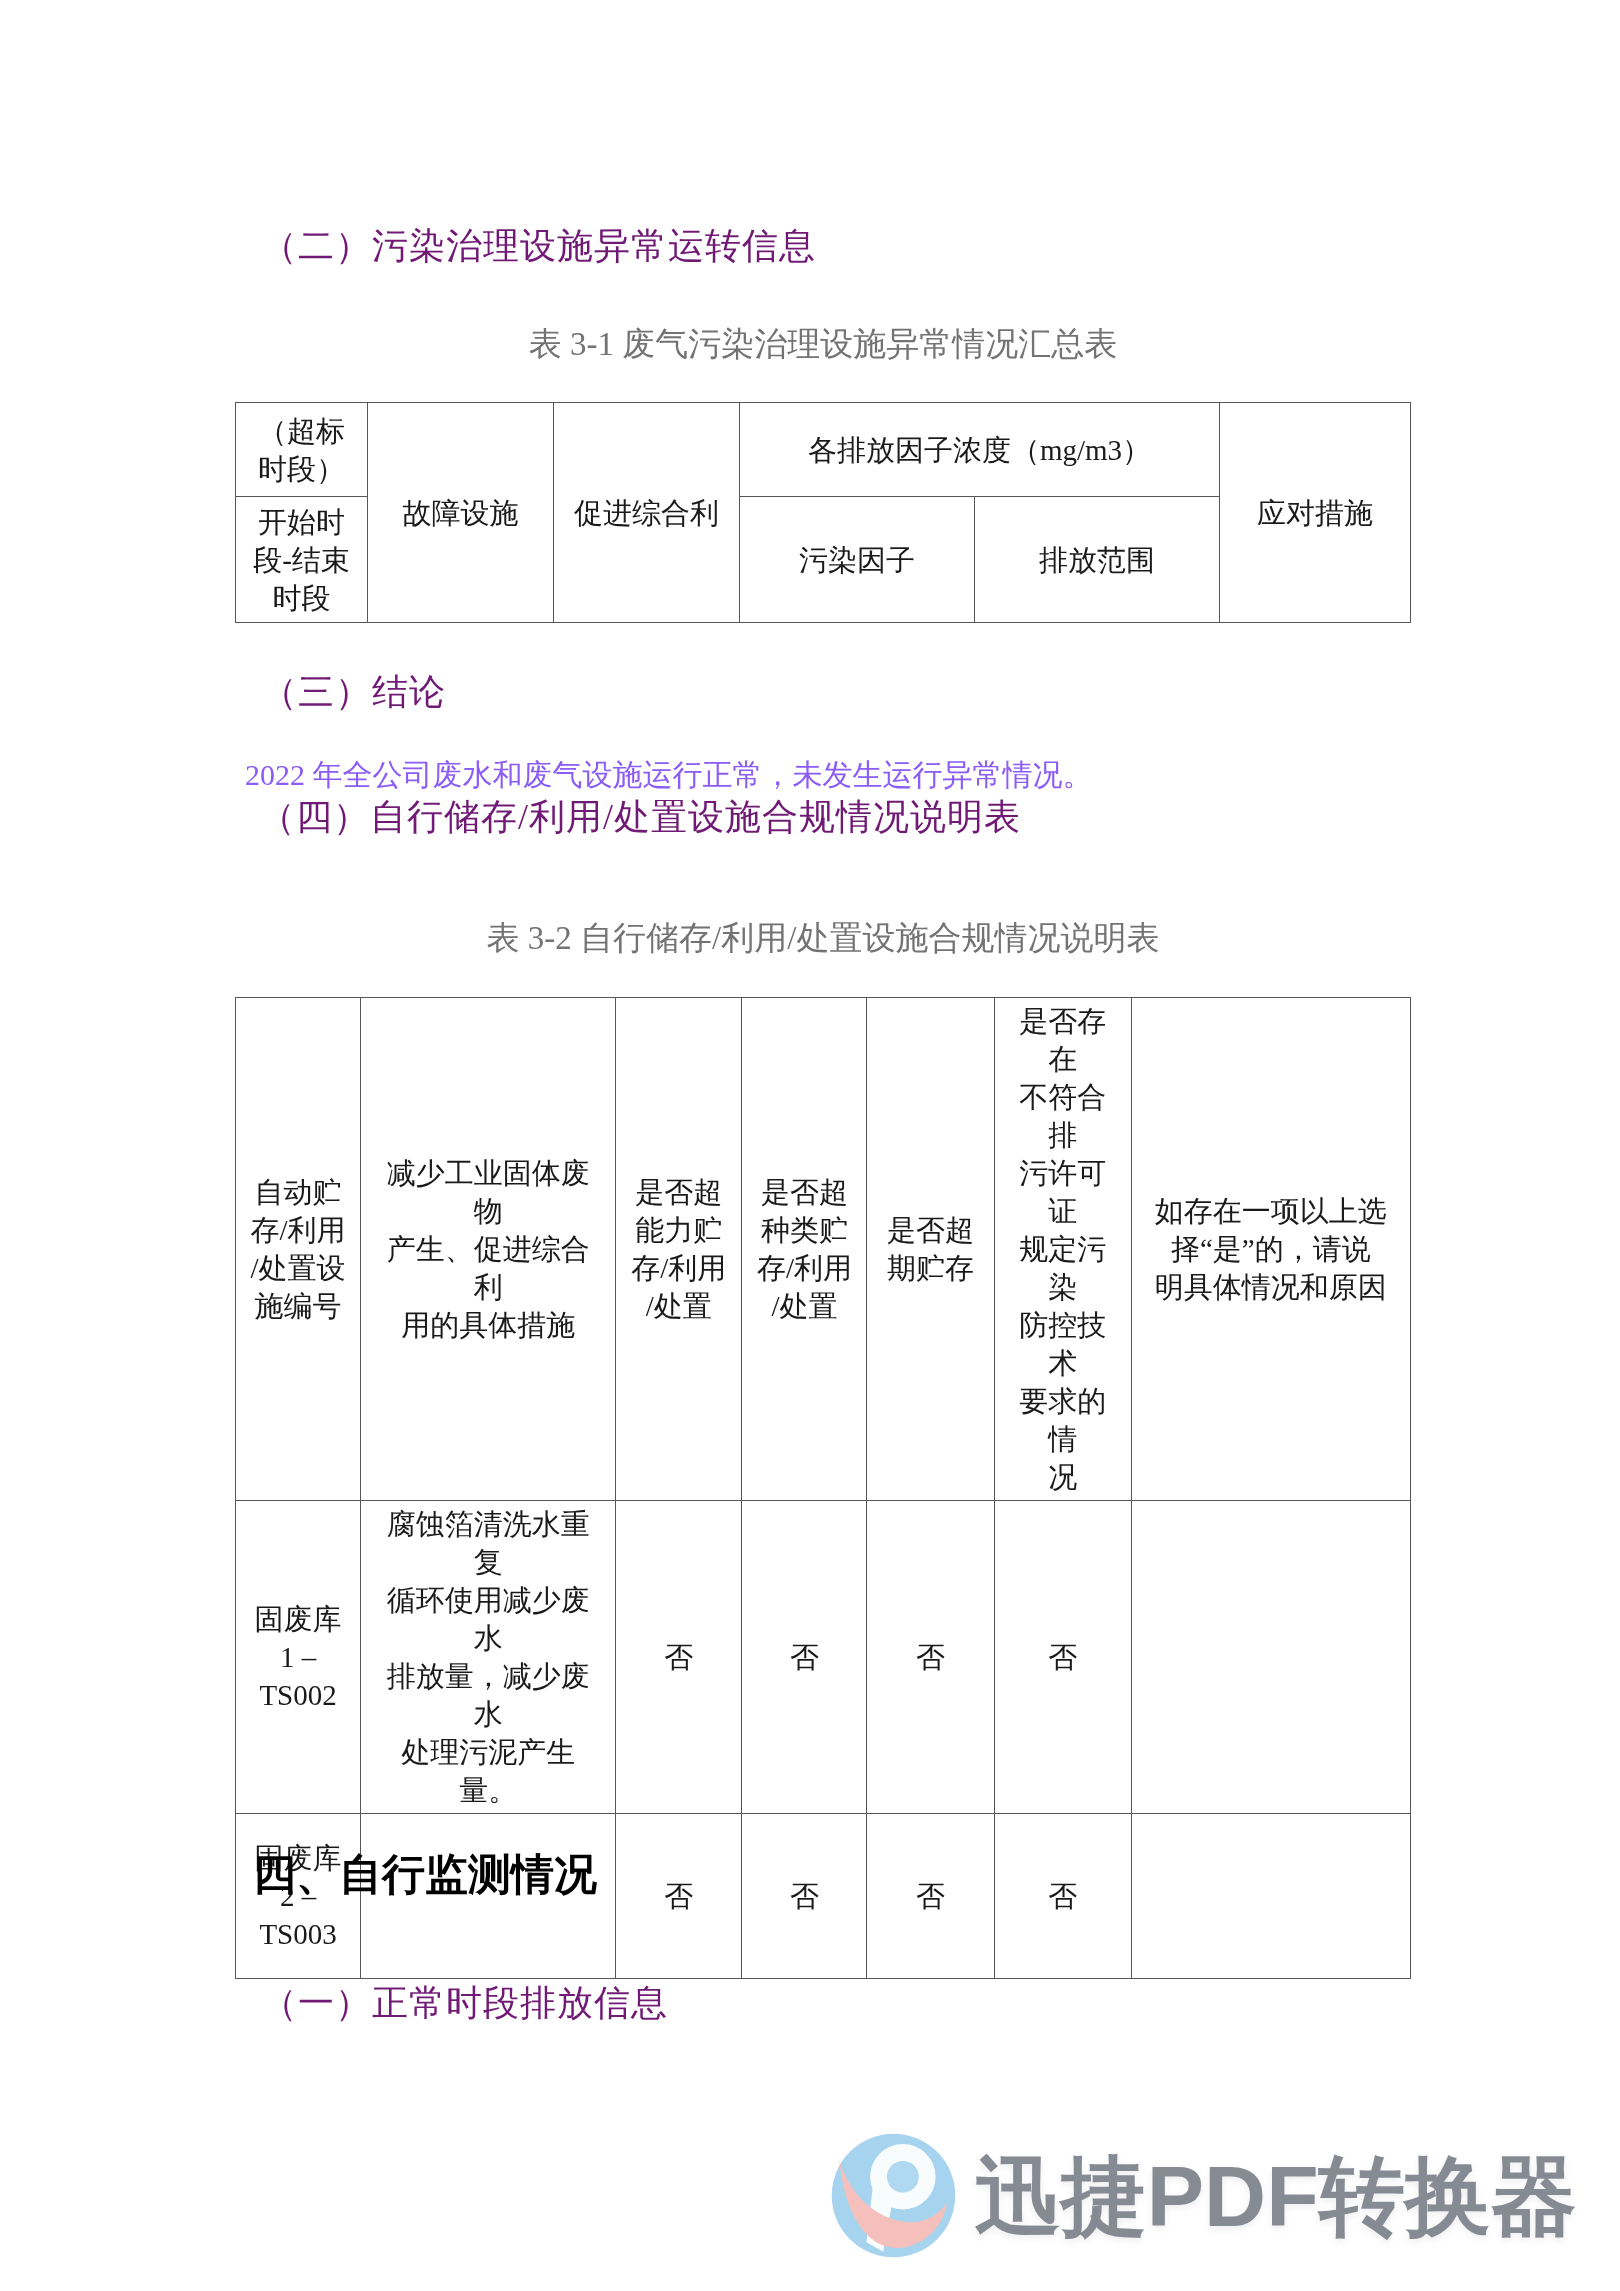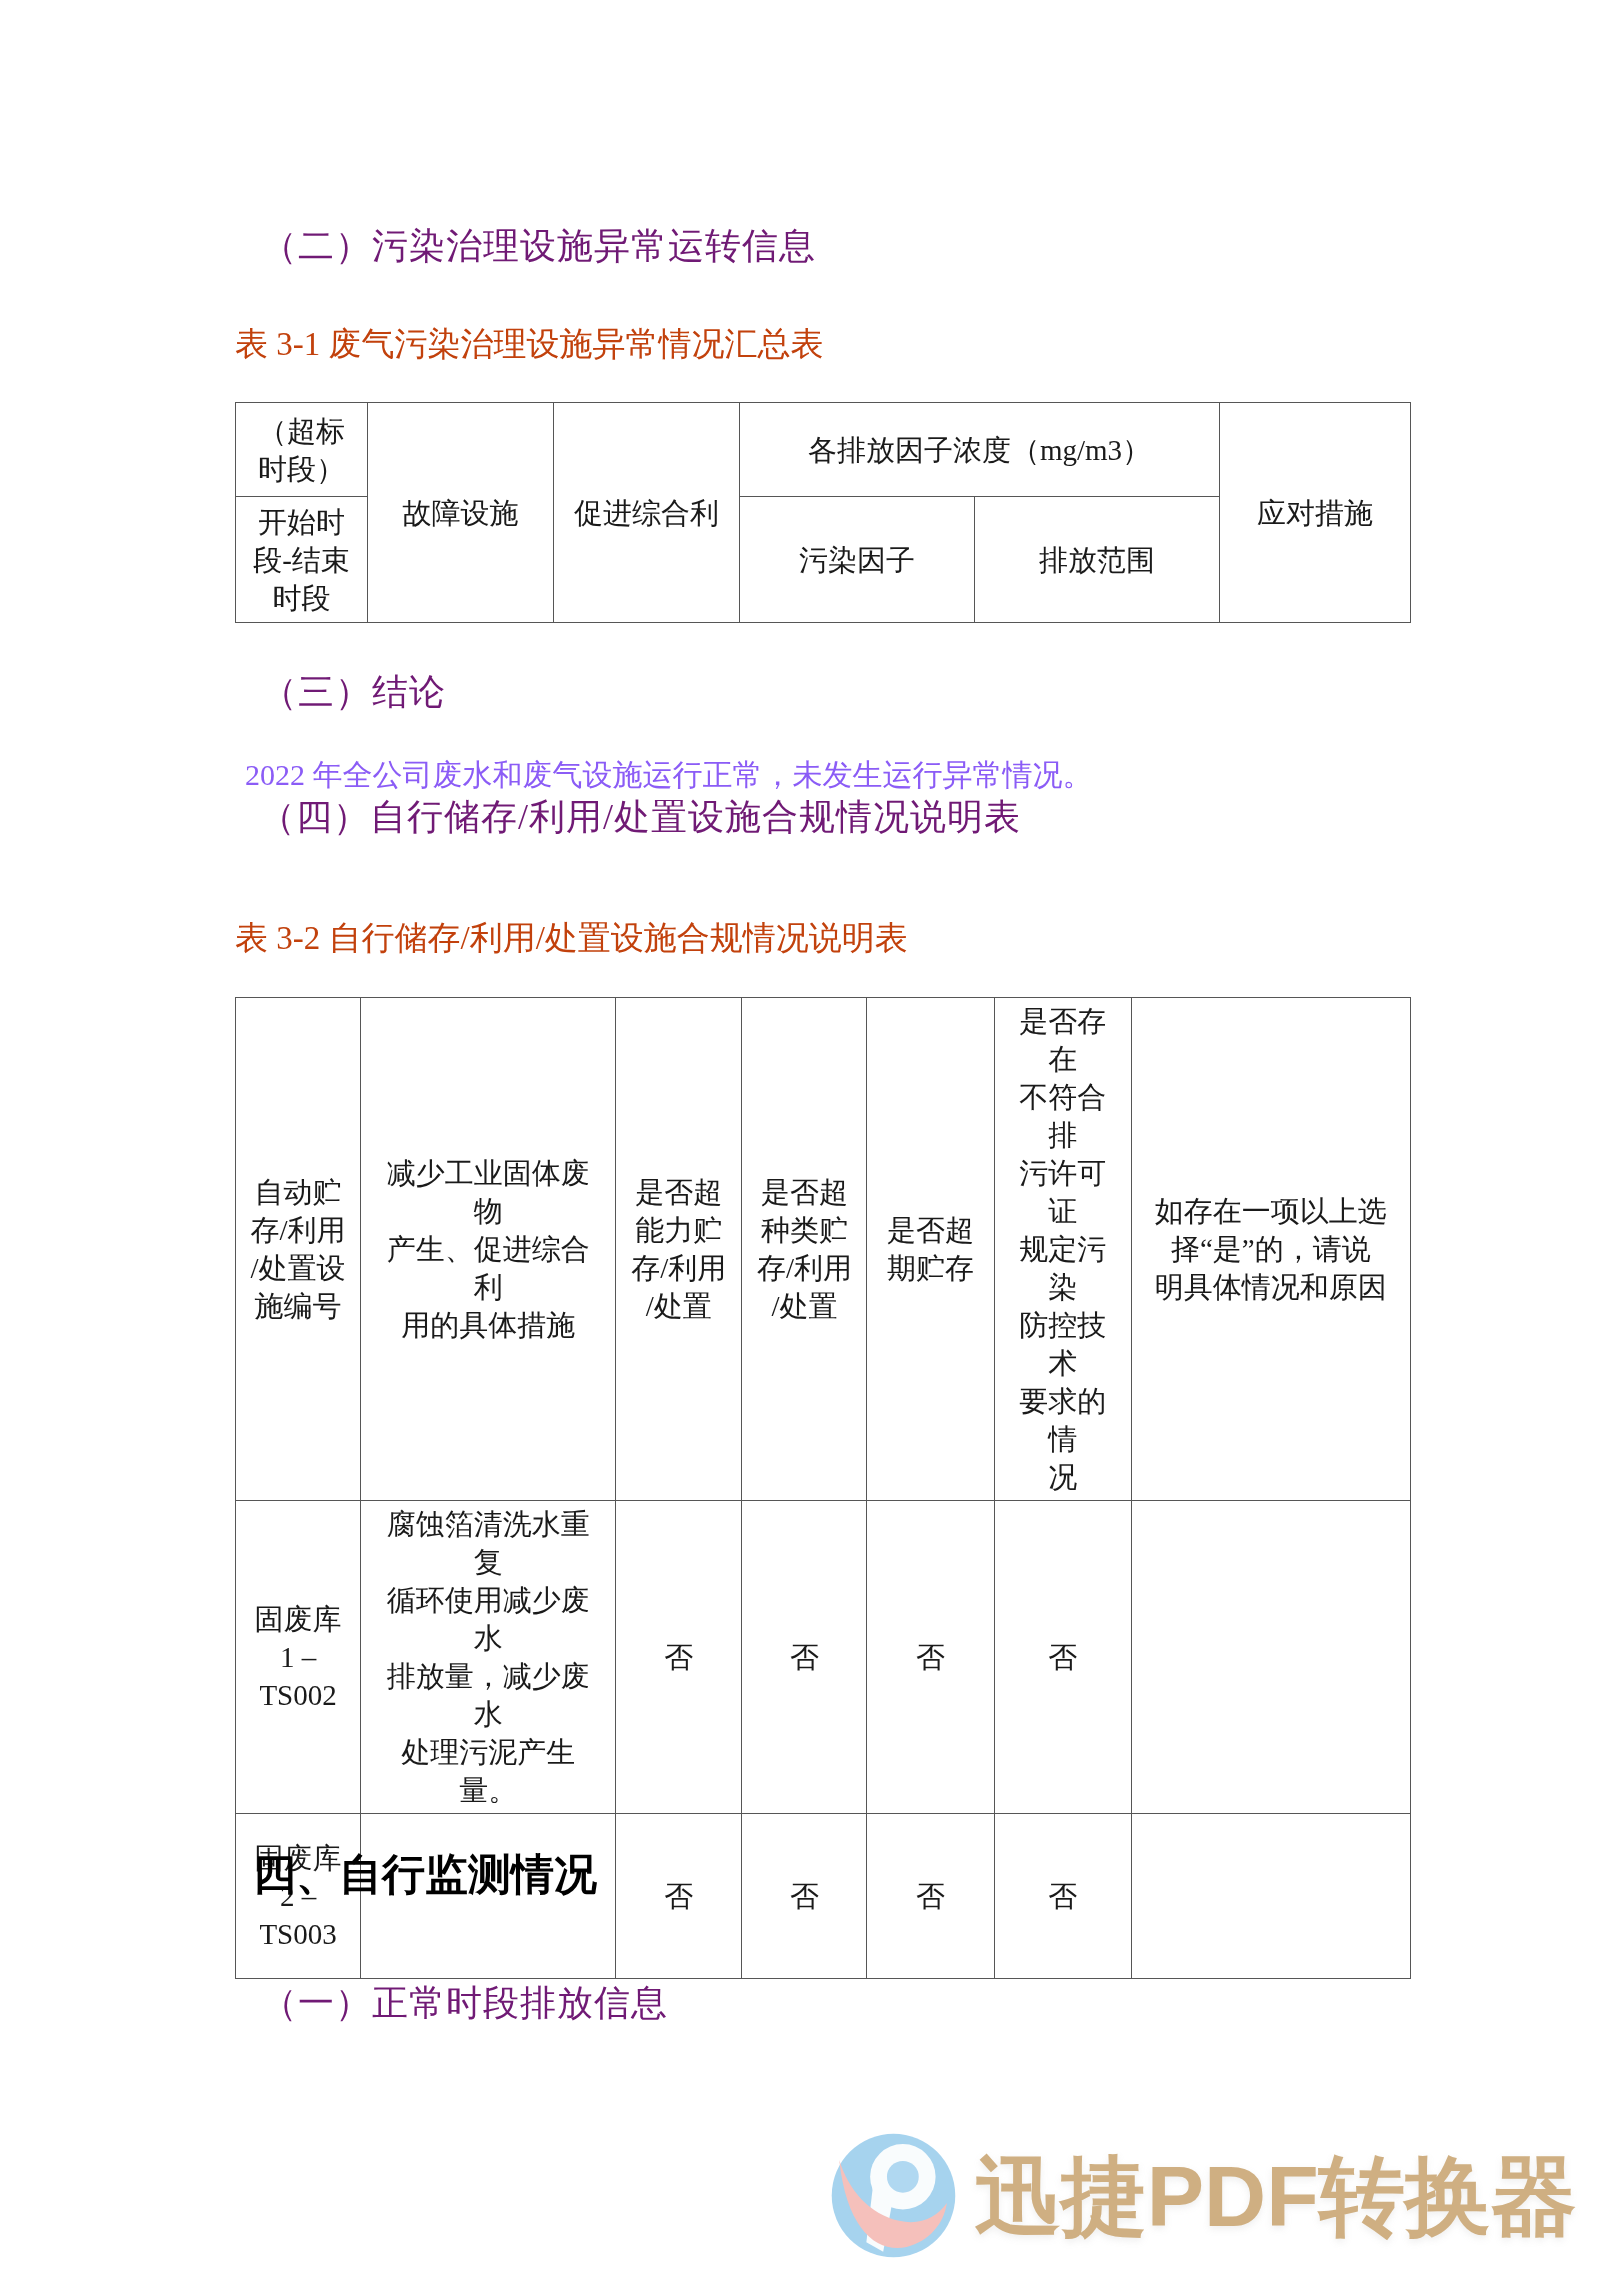--- a/index.html
+++ b/index.html
@@ -7,21 +7,21 @@
     width:1620px;height:2292px;position:relative;background:#ffffff;
     font-family:"Liberation Serif","DejaVu Serif",serif;color:#141414;
     overflow:hidden;
   }
   .abs{position:absolute;}
   .sec-heading{
     font-size:36px;line-height:47px;letter-spacing:1px;color:#701a75;
     white-space:nowrap;
   }
   .tbl-title{
-    width:1176px;left:235px;text-align:left;font-size:33px;line-height:43px;color:#c2410c;
+    width:1176px;left:235px;text-align:center;font-size:33px;line-height:43px;color:#737373;
   }
   .body-text{
     font-size:30px;line-height:39px;color:#8b5cf6;white-space:nowrap;
   }
   .ch-heading{
     font-family:"Liberation Sans","DejaVu Sans",sans-serif;
     font-weight:bold;font-size:43px;line-height:53px;color:#000;white-space:nowrap;
   }
   table.doc{
     border-collapse:collapse;table-layout:fixed;
@@ -33,21 +33,21 @@
   }
   td.c{text-align:center;}
   td.l{text-align:center;}
   .watermark{
     left:828px;top:2117px;width:774px;height:157px;opacity:0.5;
     display:flex;align-items:center;
   }
   .wm-logo{width:131px;height:131px;flex:0 0 auto;}
   .wm-text{
     font-family:"Liberation Sans","DejaVu Sans",sans-serif;
-    font-weight:bold;font-size:86px;line-height:122px;color:#a16207;
+    font-weight:bold;font-size:86px;line-height:122px;color:#0f172a;
     margin-left:15.7px;white-space:nowrap;
     text-shadow:0 2.9px 7.8px rgba(160,160,160,0.35);
   }
 </style>
 </head>
 <body>
 
 <div class="abs sec-heading" style="left:261px;top:223px;">（二）污染治理设施异常运转信息</div>
 
 <div class="abs tbl-title" style="top:323px;">表 3-1 废气污染治理设施异常情况汇总表</div>

